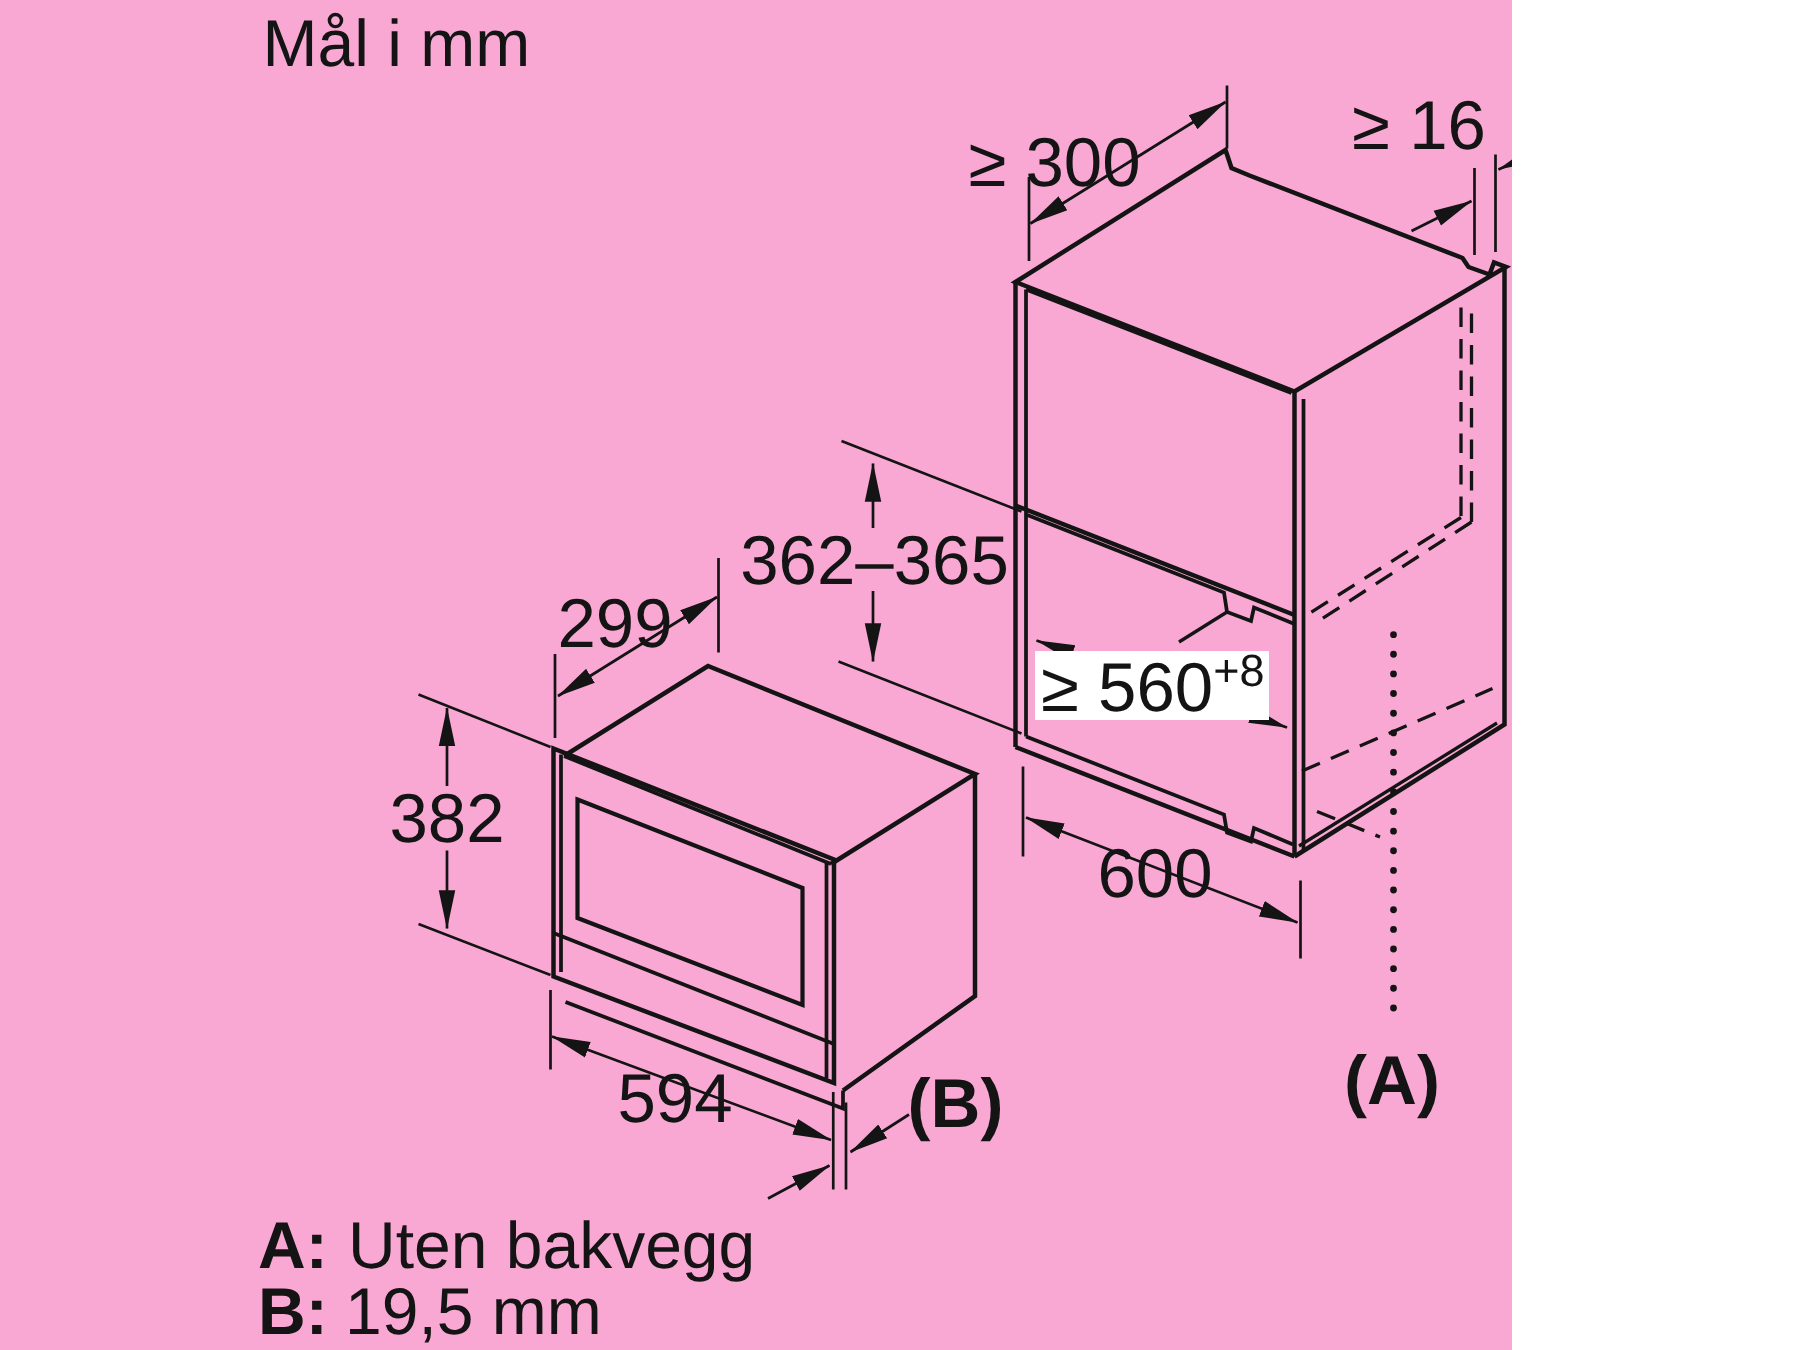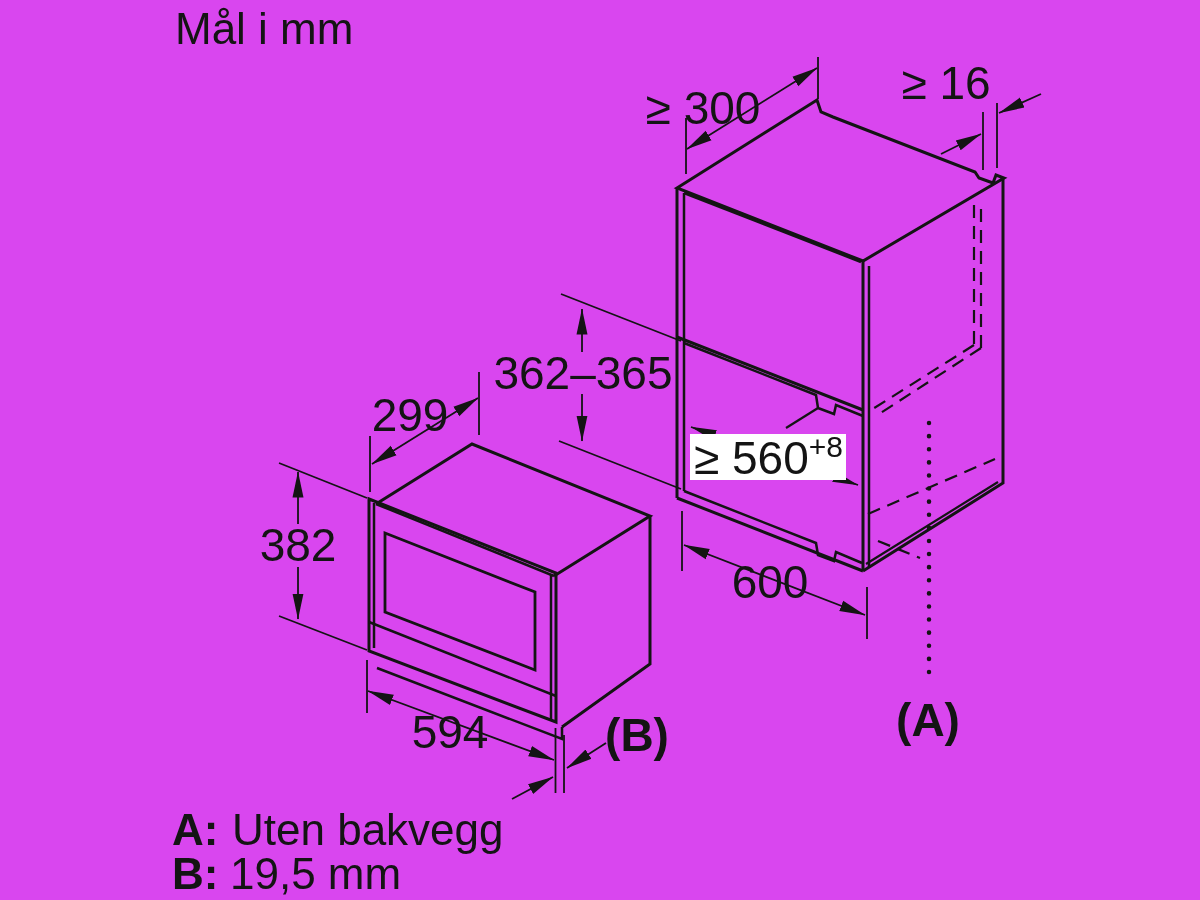--- a/index.html
+++ b/index.html
@@ -1,16 +1,16 @@
 <!DOCTYPE html>
 <html><head>
 <meta charset="utf-8">
 <style>
   html,body{margin:0;padding:0;background:#ffffff;}
-  .stage{position:relative;width:1200px;height:900px;background:#d946ef;overflow:hidden;
+  .stage{position:relative;width:1008px;height:900px;background:#f9a8d4;overflow:hidden;
          font-family:"Liberation Sans", sans-serif;}
   svg{display:block;}
   text{fill:#141414;font-family:"Liberation Sans", sans-serif;}
   .obj{stroke:#141414;fill:none;stroke-linejoin:miter;stroke-linecap:butt;}
   .thin{stroke:#141414;fill:none;stroke-width:1.8;}
   .dash{stroke:#141414;fill:none;stroke-width:2.2;stroke-dasharray:13 8;}
   .dotline{stroke:#141414;fill:none;stroke-width:4.5;stroke-dasharray:0.1 13;stroke-linecap:round;}
   .dimtxt{font-size:46px;}
   .reftxt{font-size:46px;font-weight:bold;}
 </style>

